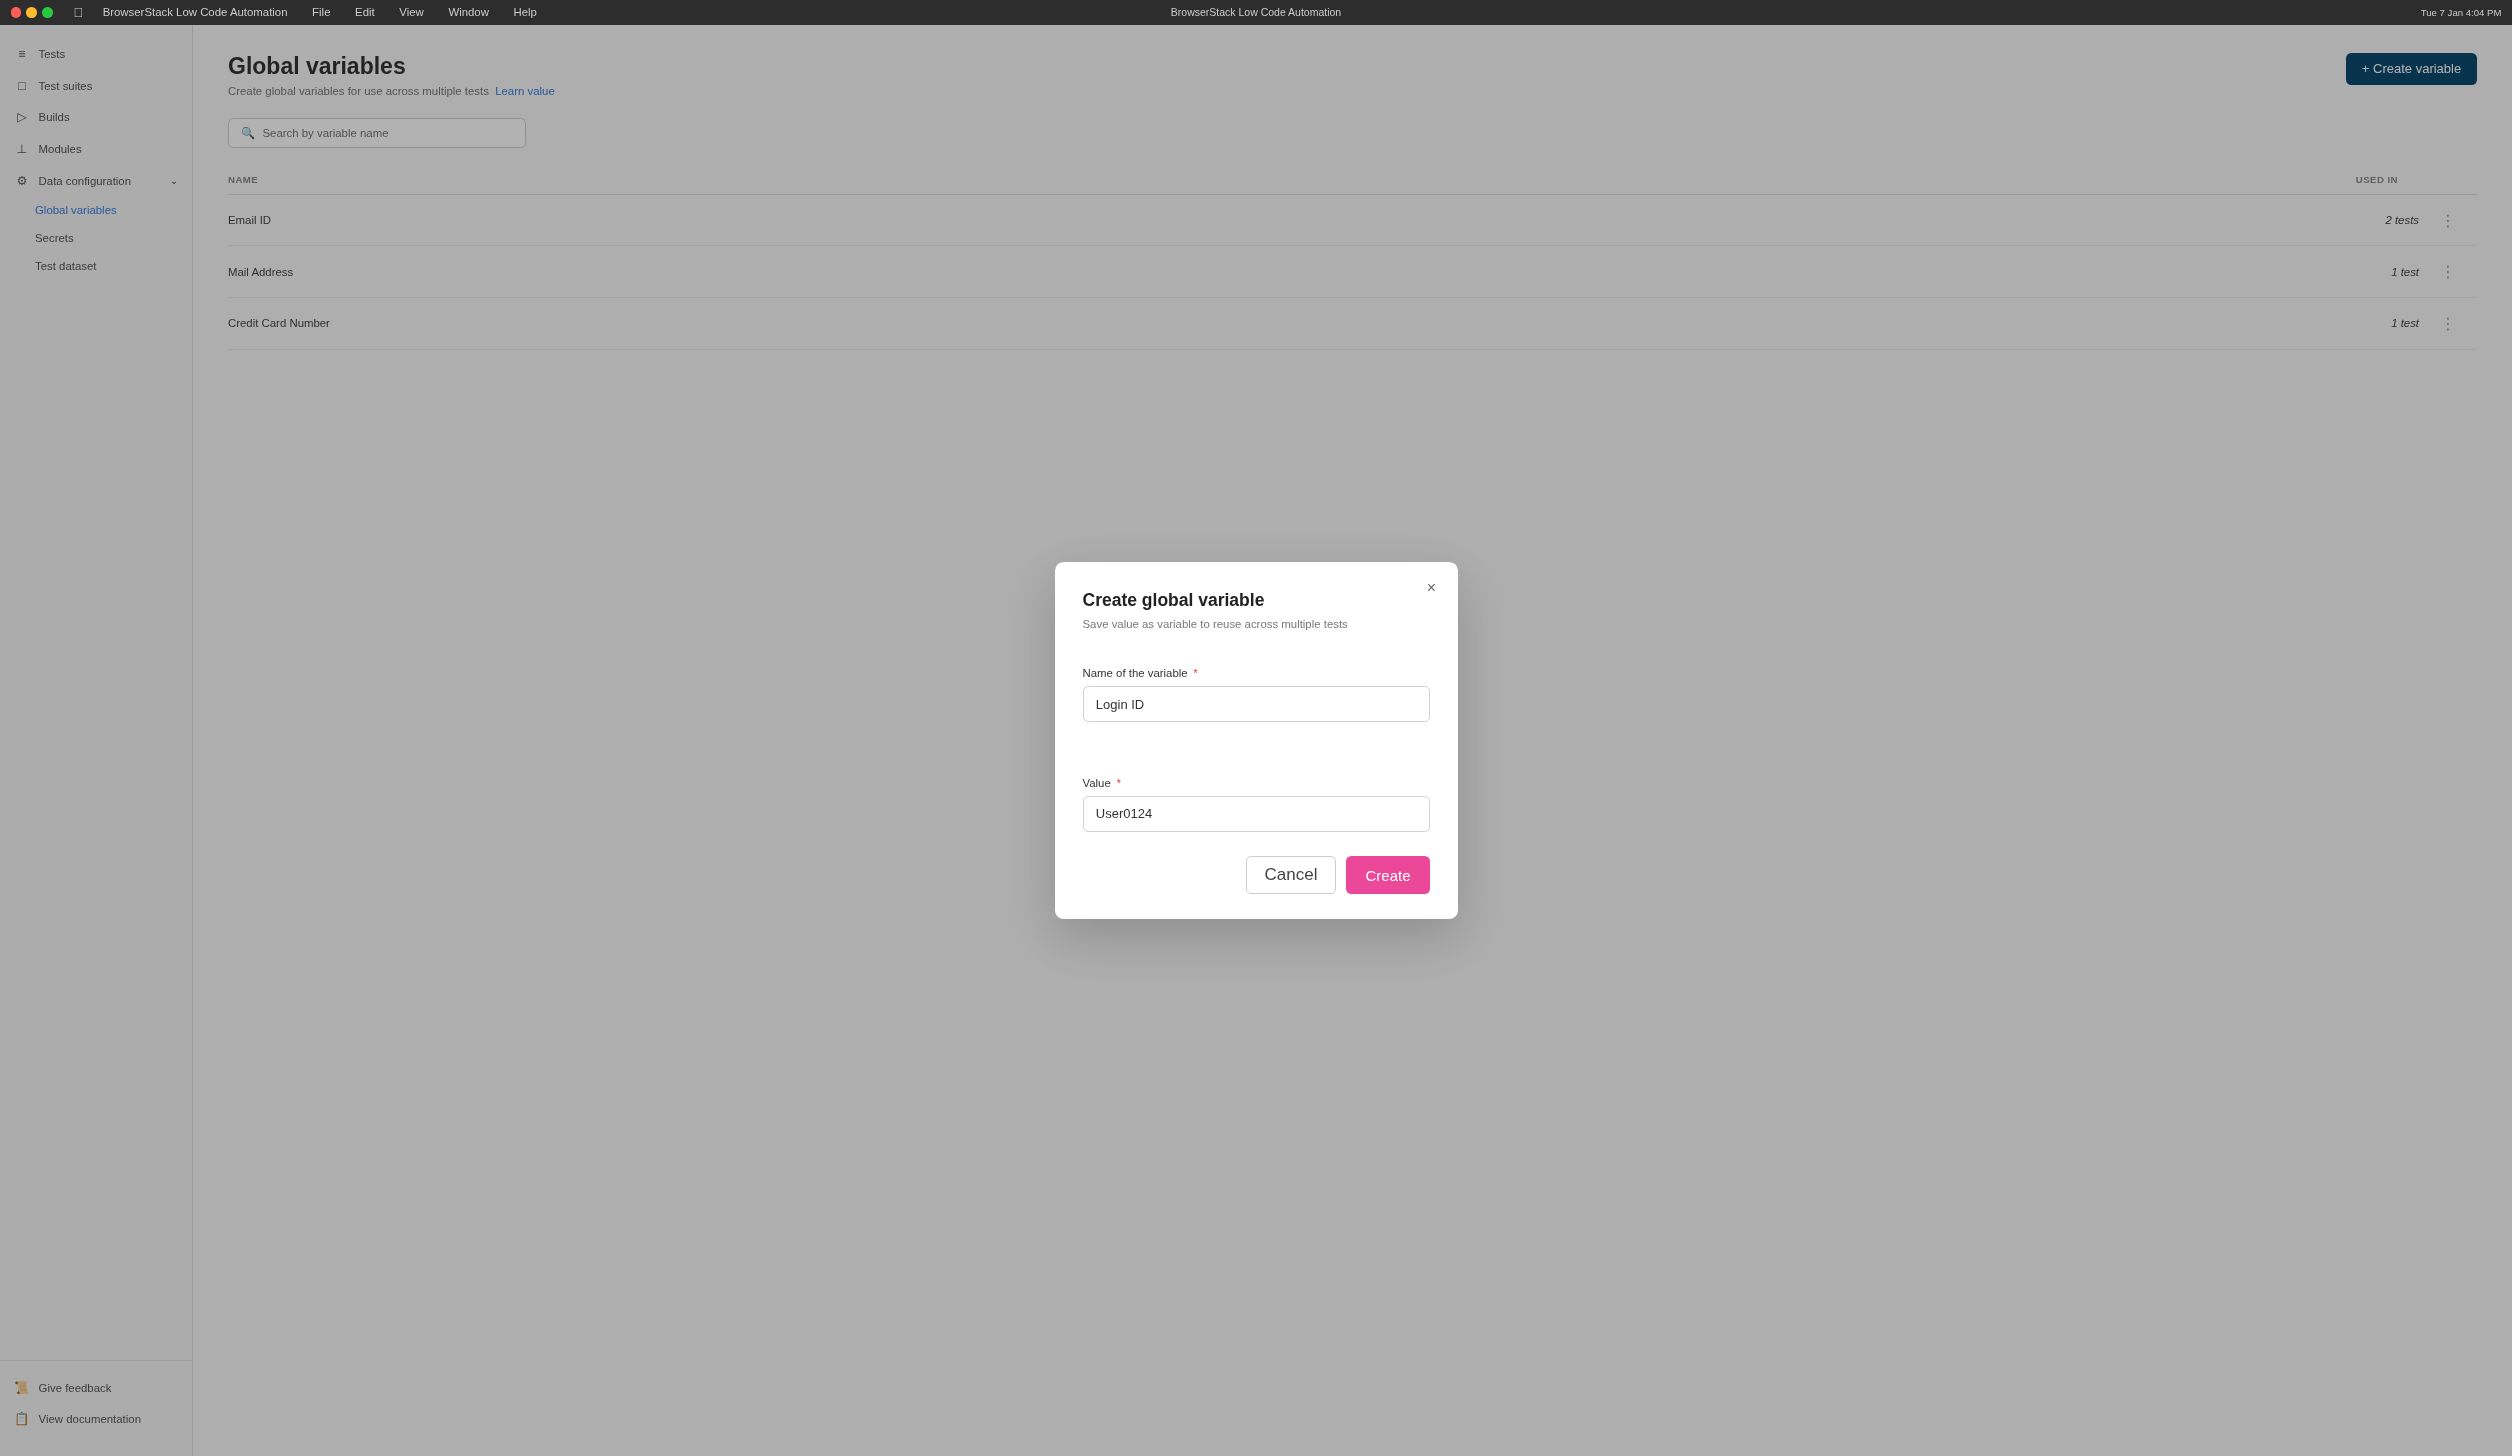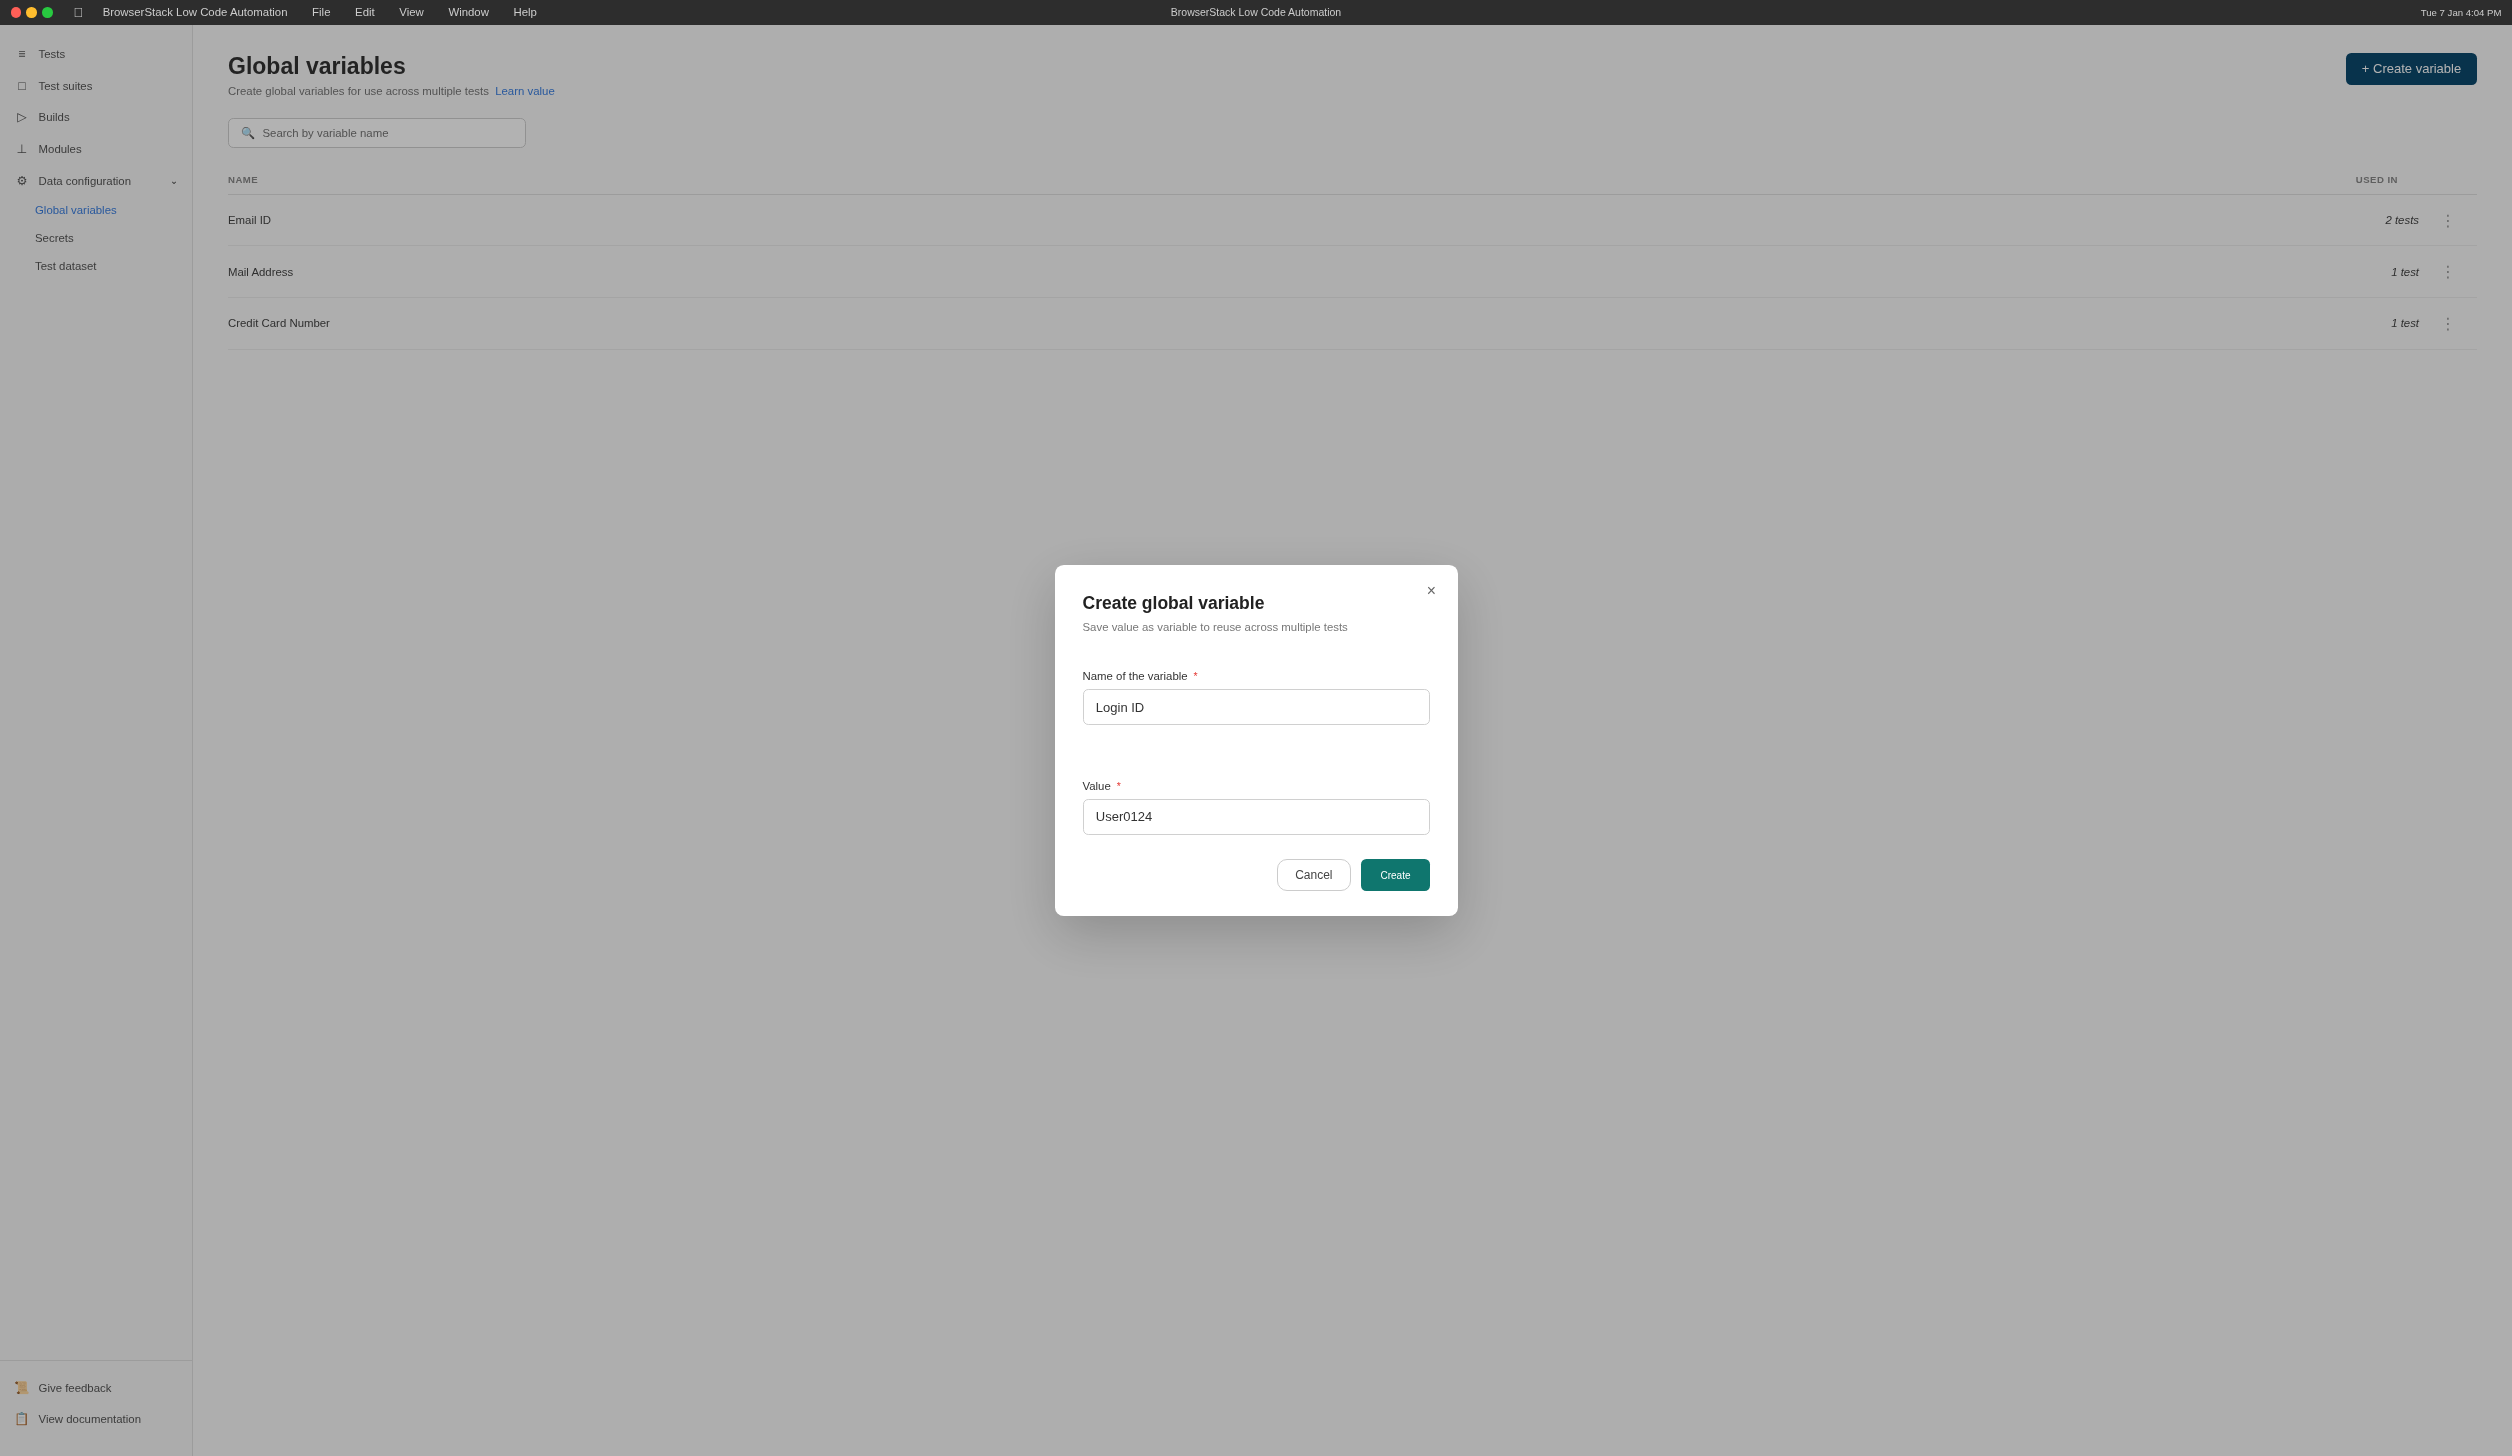--- a/index.html
+++ b/index.html
@@ -275,32 +275,32 @@
     .modal-actions {
       display: flex;
       justify-content: flex-end;
       gap: 10.5px;
       margin-top: 7px;
     }
     .btn-cancel {
       background: #fff;
       border: 1.3px solid #ccc;
       color: #444;
-      border-radius: 10px;
+      border-radius: 5px;
       padding: 7.9px 17.5px;
-      font-size: 12px;
+      font-size: 17px;
       cursor: pointer;
     }
     .btn-create {
-      background: #0f766e;
+      background: #ec4899;
       border: none;
       color: #fff;
       border-radius: 5.3px;
       padding: 7.9px 19px;
-      font-size: 10px;
+      font-size: 15px;
       cursor: pointer;
       font-weight: 500;
     }
   </style>
 </head>
 <body>
 
 <div class="titlebar">
   <div class="titlebar-left">
     <div class="traffic-lights">

